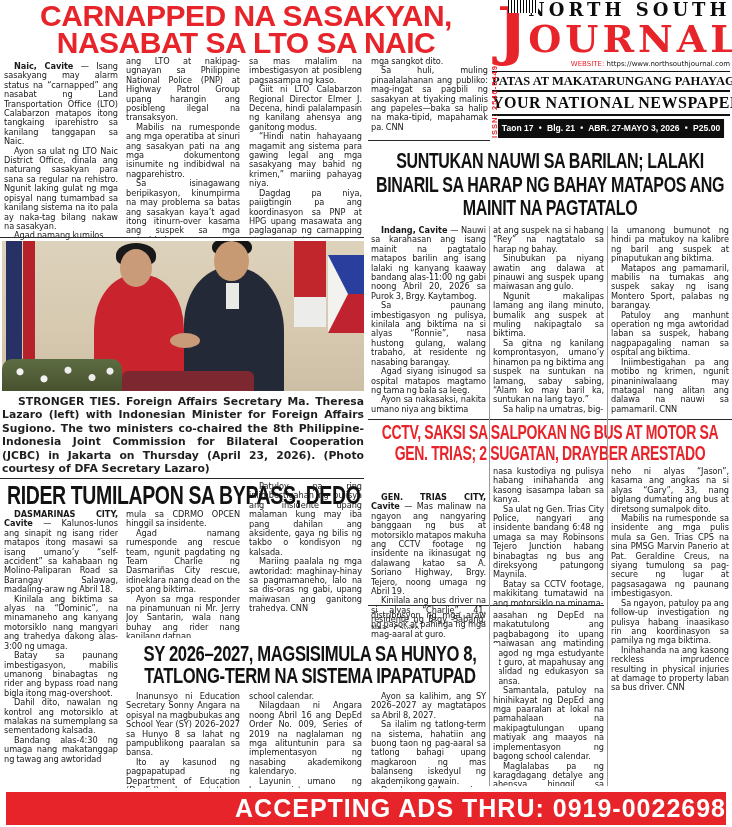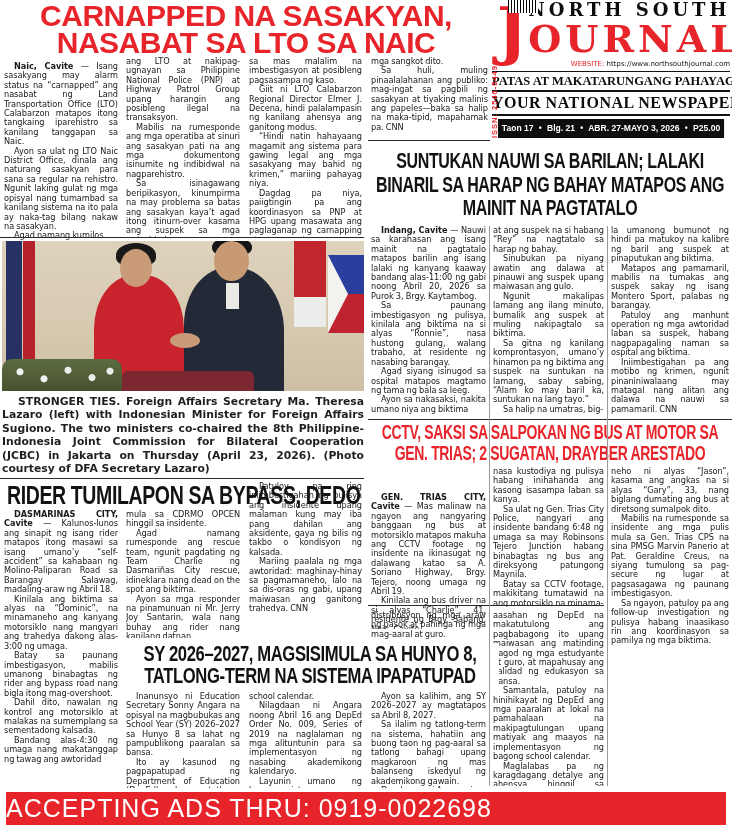--- a/index.html
+++ b/index.html
@@ -118,21 +118,21 @@
     background:#7d2730; border-radius:6px 6px 0 0; }
   
   #caption {
     position:absolute; left:2px; top:395px; width:362px;
     font-weight:bold; font-size:10.8px; line-height:13.4px; text-align:justify;
     text-indent:16px; color:#1f1f1f;
   }
   
   #ad-banner {
     position:absolute; left:6px; top:792px; width:720px; height:33px; background:#e8242b;
-    color:#ffffff; text-align:left; line-height:33px; font-weight:400;
+    color:#ffffff; text-align:right; line-height:33px; font-weight:700;
     font-family:"Liberation Sans",sans-serif; font-size:25px; letter-spacing:1px; z-index:5;
   }
 </style>
 </head>
 <body>
 
 <div id="page">
 
   <div id="masthead">
     <div class="issn" data-bind="masthead.issn">ISSN: 2546-5449</div>
@@ -261,20 +261,21 @@
   </div>
   <div class="bodycol cont" style="left:493px;top:467px;width:111px;height:140px" data-bind-list="articles.cctv.col2">
       <p>nasa kustodiya ng pulisya habang inihahanda ang kasong isasampa laban sa kanya.</p>
       <p>Sa ulat ng Gen. Trias City Police, nangyari ang insidente bandang 6:48 ng umaga sa may Robinsons Tejero Junction habang binabagtas ng bus ang direksyong patungong Maynila.</p>
       <p>Batay sa CCTV footage, makikitang tumatawid na ang motorsiklo na minama-</p>
     </div>
   <div class="bodycol cont" style="left:611px;top:467px;width:118px;height:320px" data-bind-list="articles.cctv.col3">
       <p>neho ni alyas “Jason”, kasama ang angkas na si alyas “Gary”, 33, nang biglang dumating ang bus at diretsong sumalpok dito.</p>
       <p>Mabilis na rumesponde sa insidente ang mga pulis mula sa Gen. Trias CPS na sina PMSG Marvin Panerio at Pat. Geraldine Creus, na siyang tumulong sa pag-secure ng lugar at pagsasagawa ng paunang imbestigasyon.</p>
       <p>Sa ngayon, patuloy pa ang follow-up investigation ng pulisya habang inaasikaso rin ang koordinasyon sa pamilya ng mga biktima.</p>
+      <p>Inihahanda na ang kasong reckless imprudence resulting in physical injuries at damage to property laban sa bus driver. CNN</p>
     </div>
 
   <div class="hrule" style="left:368px;top:605px;width:236px"></div>
 
   <div class="bodycol cont" style="left:371px;top:611px;width:115px;height:32px" data-bind-list="articles.sy.colC_top">
       <p>distribusyon ng mga araw ng pasok at pahinga ng mga mag-aaral at guro.</p>
     </div>
   <div class="bodycol cont" style="left:493px;top:611px;width:111px;height:175px" data-bind-list="articles.sy.colD">
       <p>aasahan ng DepEd na makatutulong ang pagbabagong ito upang maiwasan ang matinding pagod ng mga estudyante at guro, at mapahusay ang kalidad ng edukasyon sa bansa.</p>
       <p>Samantala, patuloy na hinihikayat ng DepEd ang mga paaralan at lokal na pamahalaan na makipagtulungan upang matiyak ang maayos na implementasyon ng bagong school calendar.</p>

